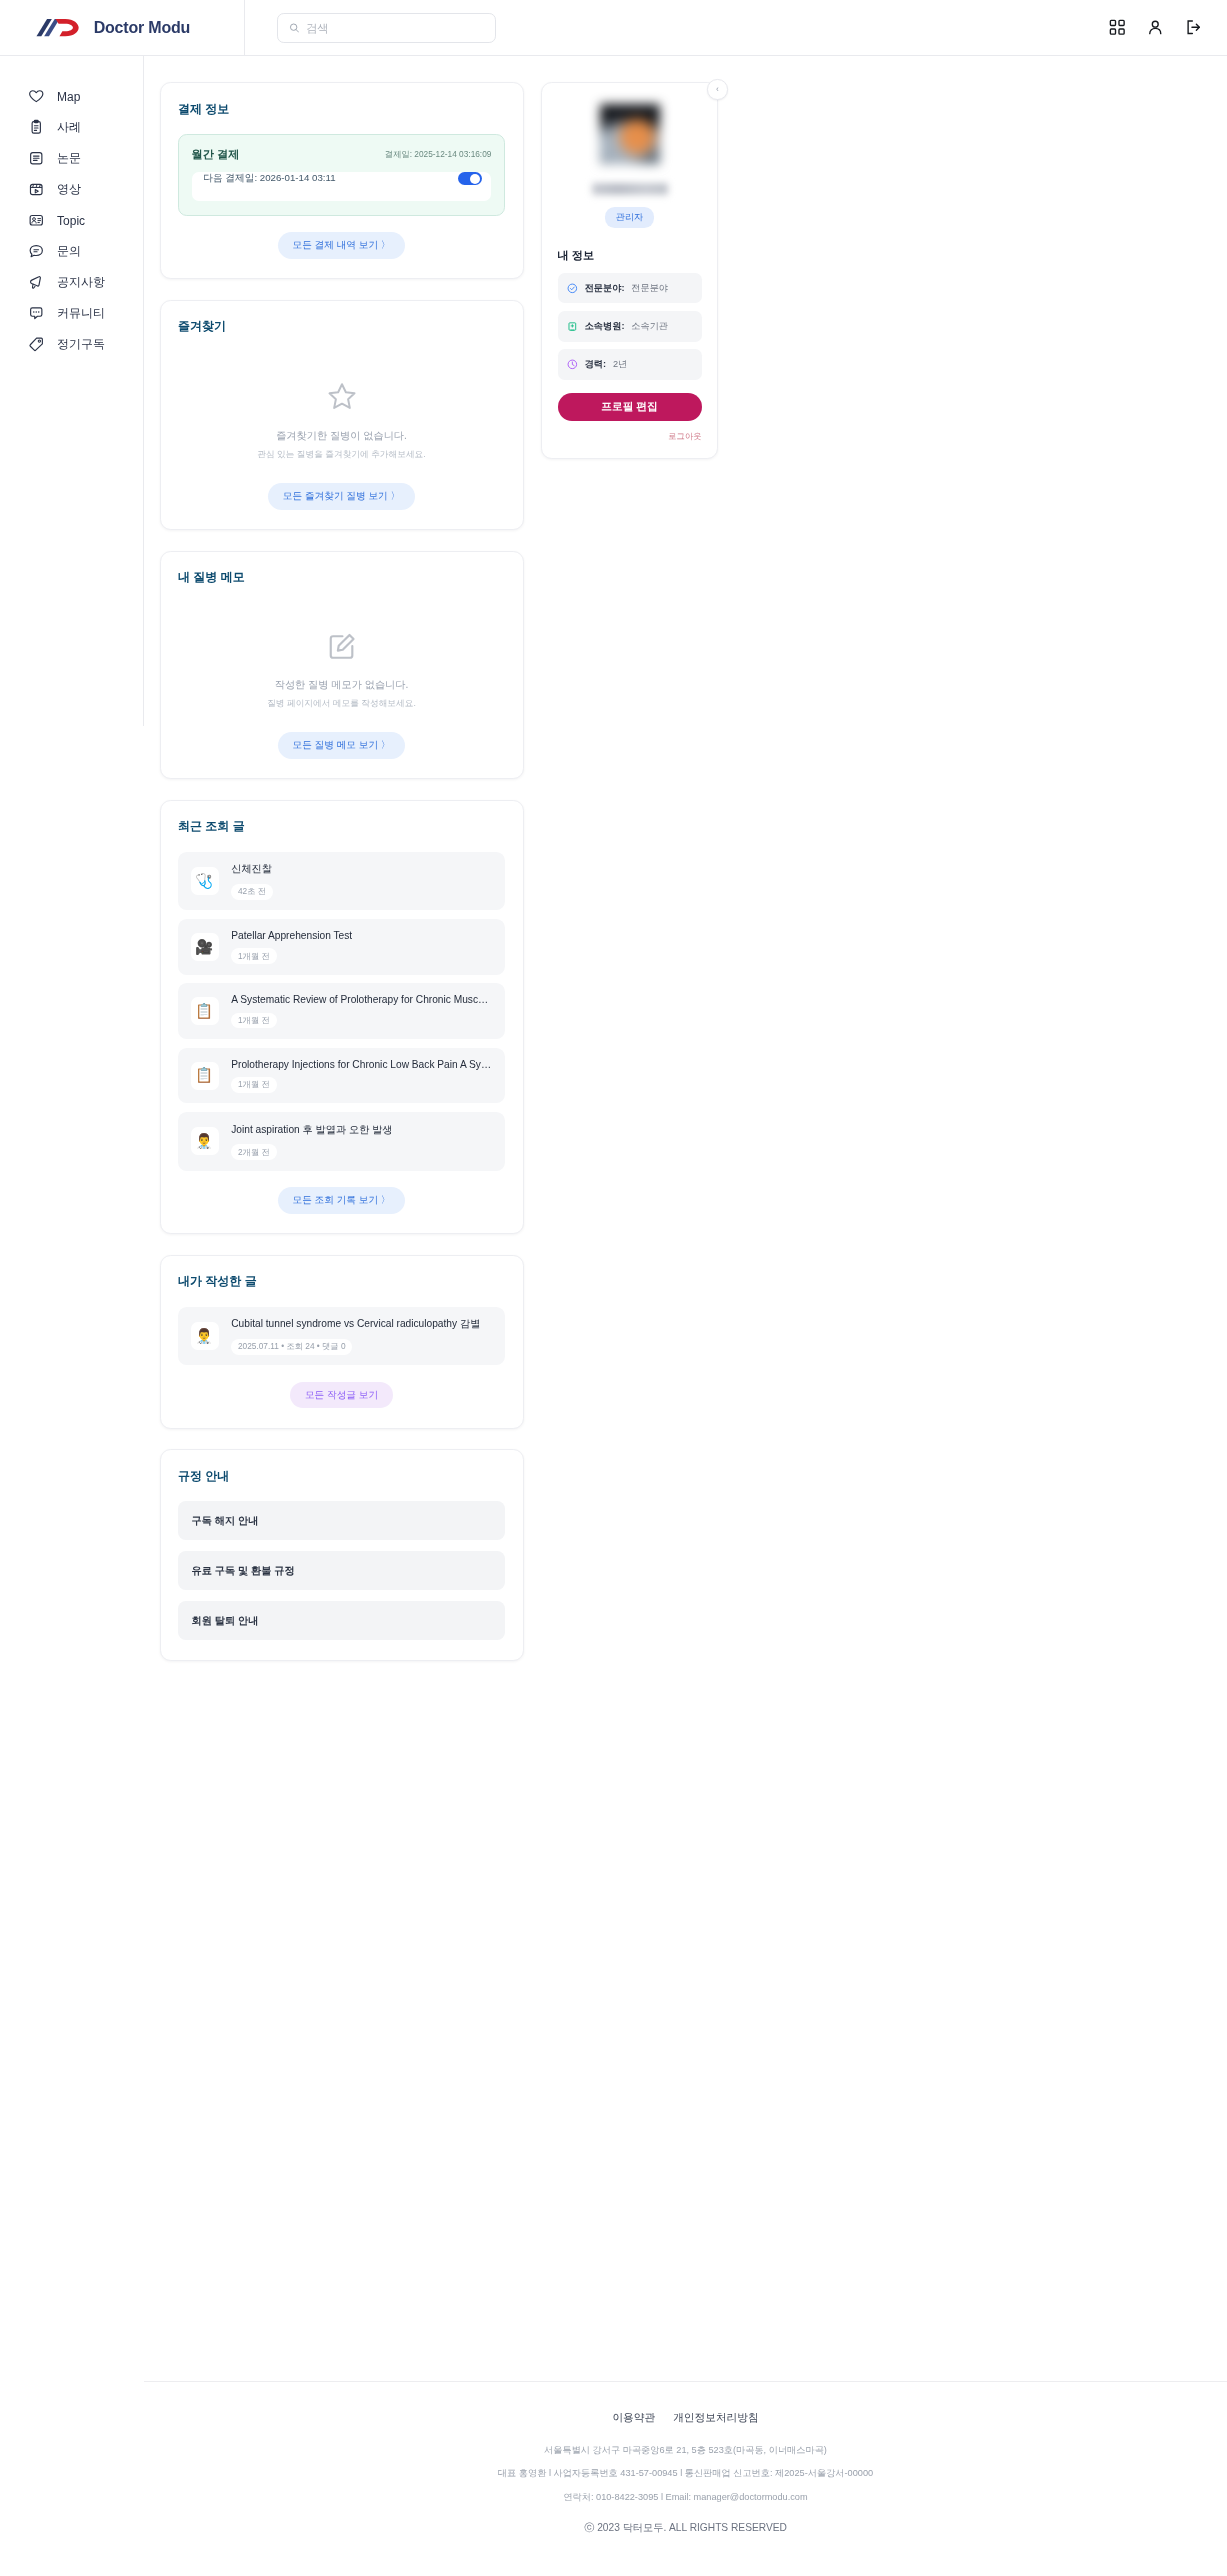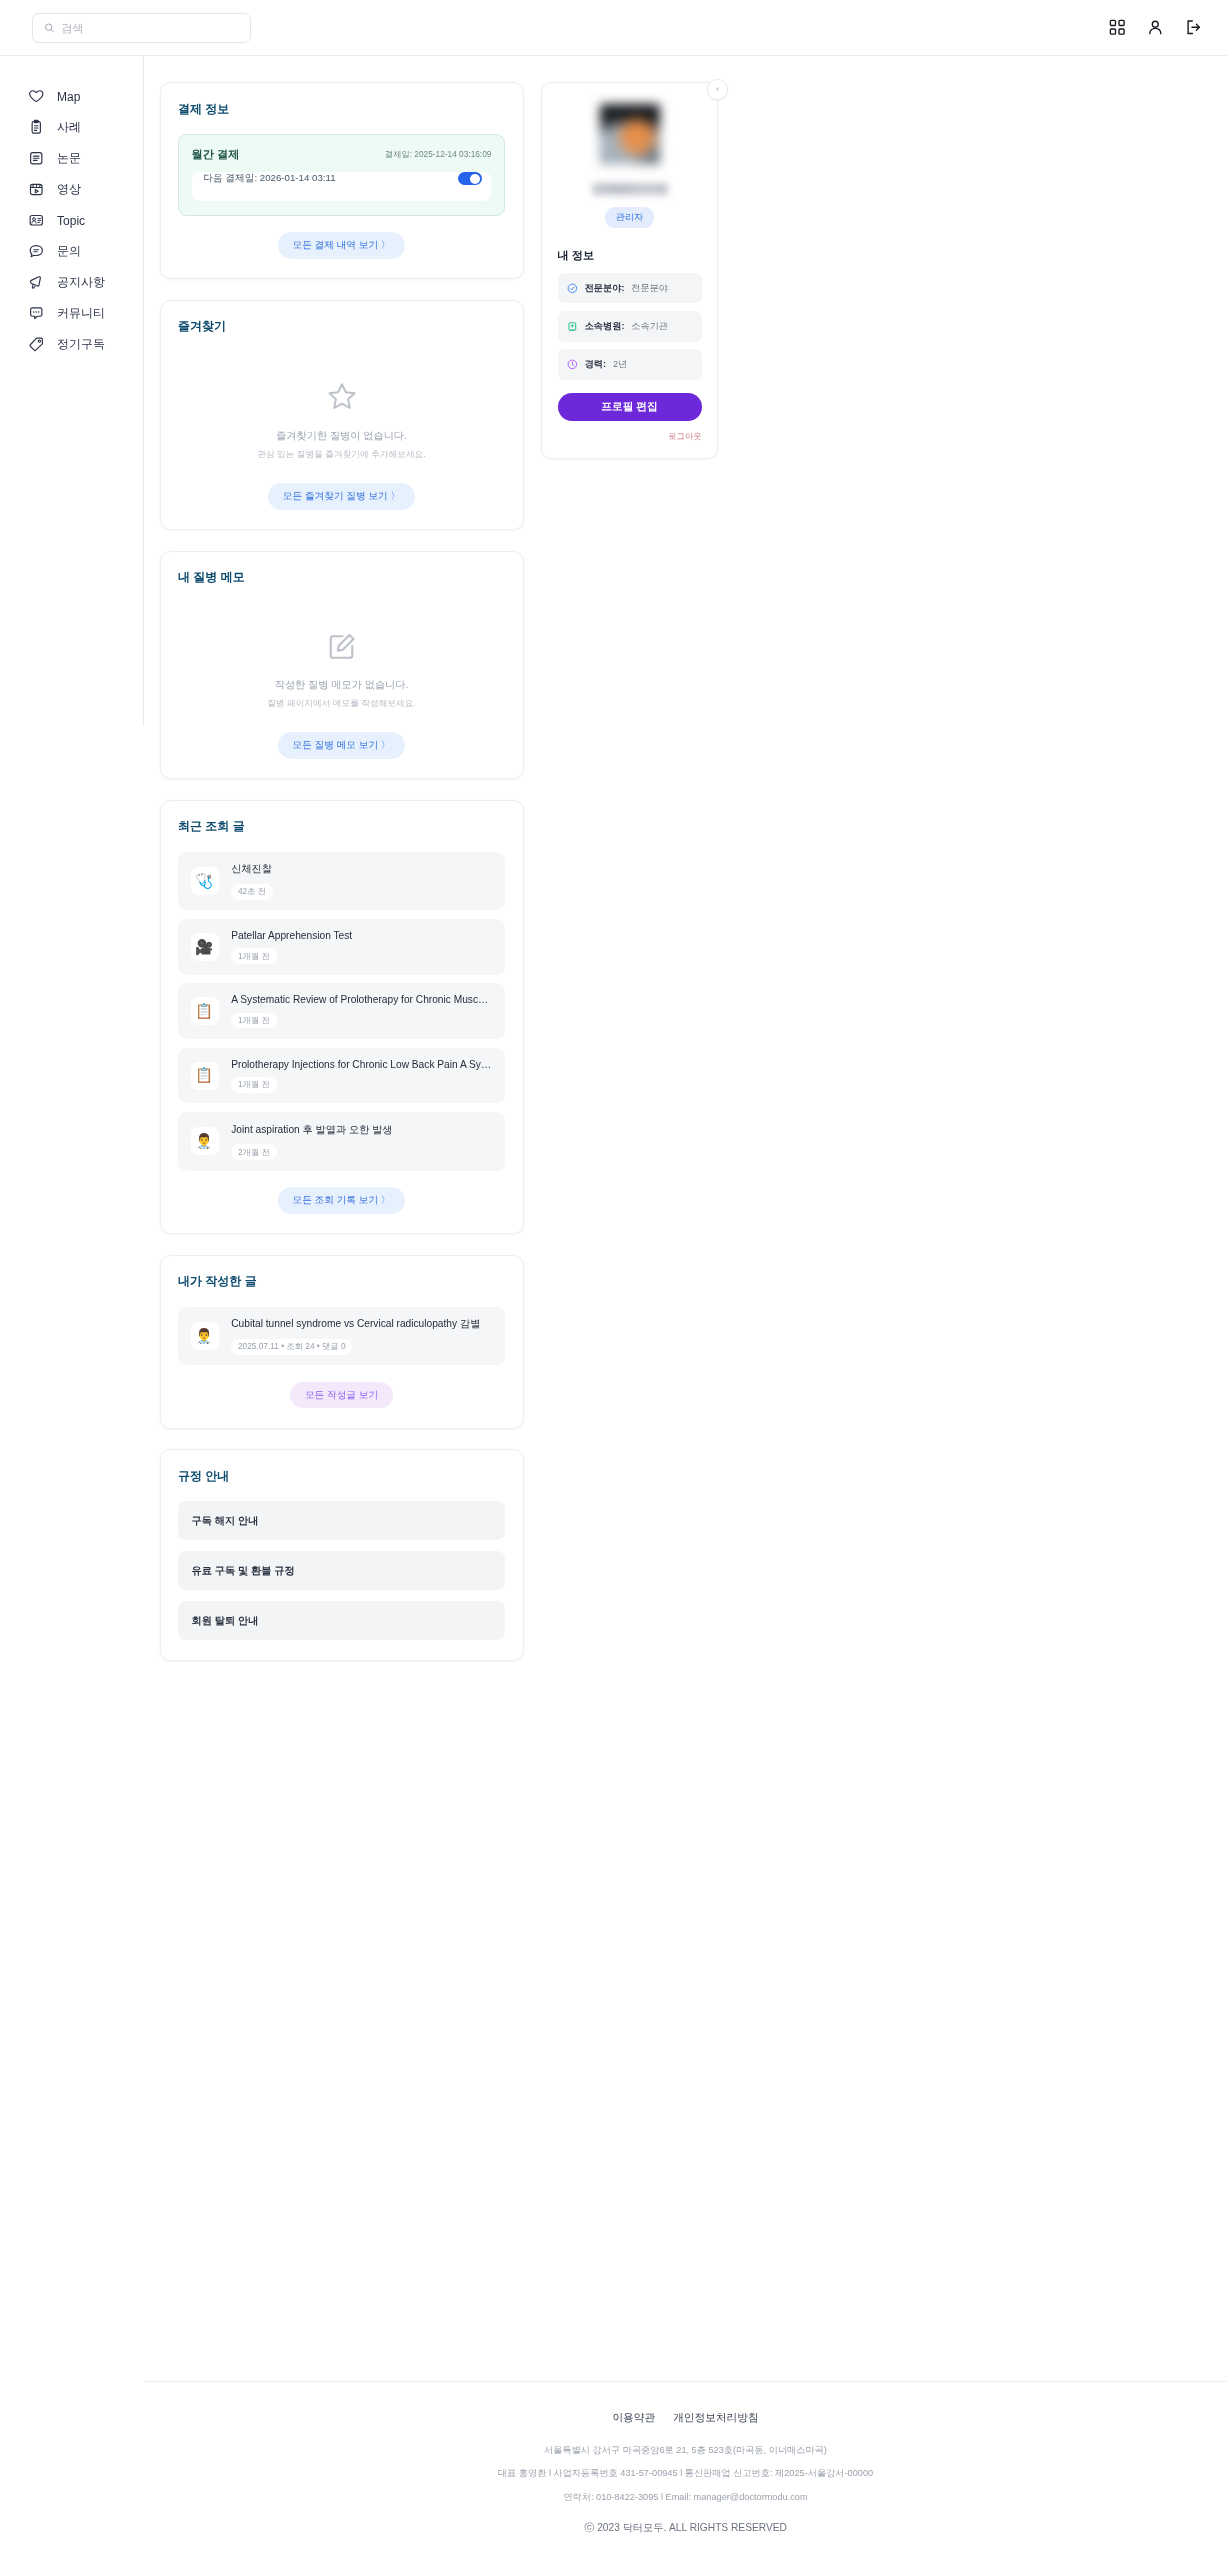--- a/index.html
+++ b/index.html
@@ -318,21 +318,21 @@
     font-size: 9.2px;
     white-space: nowrap;
   }
   .info-key { font-weight: 700; color: #2c3444; }
   .info-val { color: #6f7682; }
   .info-ico { width: 10.7px; height: 10.7px; flex: none; }
   .edit-btn {
     display: block;
     width: 100%;
     margin-top: 13.6px;
-    background: #6d28d9;
+    background: #be185d;
     color: #fff;
     border: none;
     border-radius: 14px;
     height: 28px;
     font-size: 10.7px;
     font-weight: 700;
     font-family: "Liberation Sans", sans-serif;
     cursor: pointer;
   }
   .logout-link {
@@ -374,20 +374,28 @@
     font-size: 10.2px;
     color: #6b7280;
     margin-top: 17.5px;
     padding-bottom: 25px;
   }
 </style>
 </head>
 <body>
 
 <div class="header">
+  <div class="brand">
+    <svg class="brand-mark" viewBox="0 0 52 24">
+      <path d="M2 21 L13 3 L18 3 L7 21 Z" fill="#2b3a67"></path>
+      <path d="M10 21 L21 3 L26 3 L15 21 Z" fill="#3b4d86"></path>
+      <path d="M22 3 H32 C41 3 46 8 46 12 C46 17 41 21 32 21 H26 L29 16 H32 C37 16 40 14 40 12 C40 10 37 8 32 8 H25 Z" fill="#d3202a"></path>
+    </svg>
+    <span class="brand-name">Doctor Modu</span>
+  </div>
 
   <div class="search-wrap">
     <div class="search-box">
       <svg width="11.7" height="11.7" viewBox="0 0 16 16">
         <circle cx="7" cy="7" r="4.8" fill="none" stroke="#9aa1ac" stroke-width="1.4"></circle>
         <line x1="10.6" y1="10.6" x2="14.4" y2="14.4" stroke="#9aa1ac" stroke-width="1.4" stroke-linecap="round"></line>
       </svg>
       <input type="text" placeholder="검색" style="">
     </div>
   </div>

